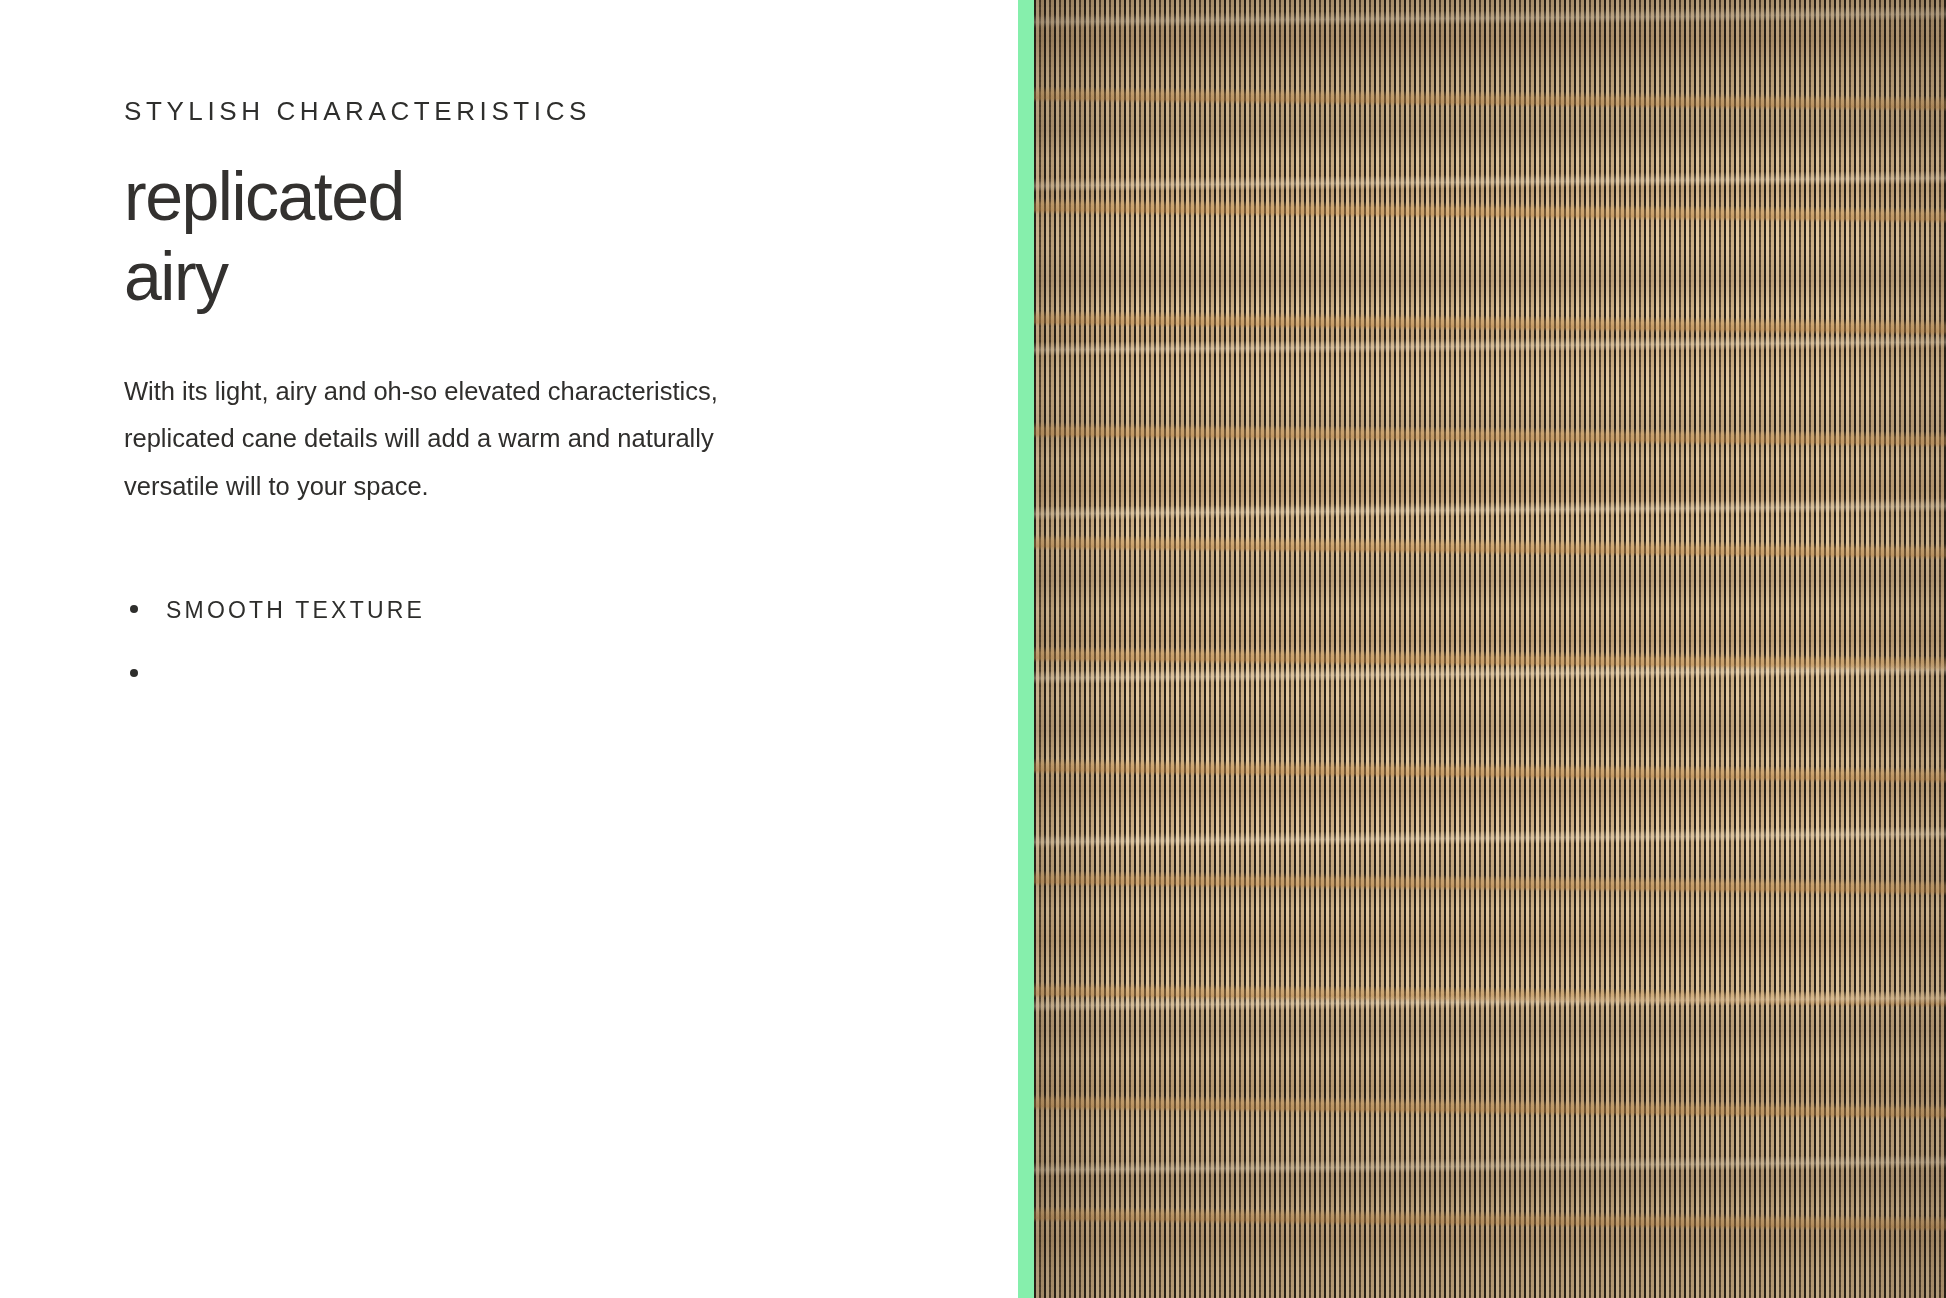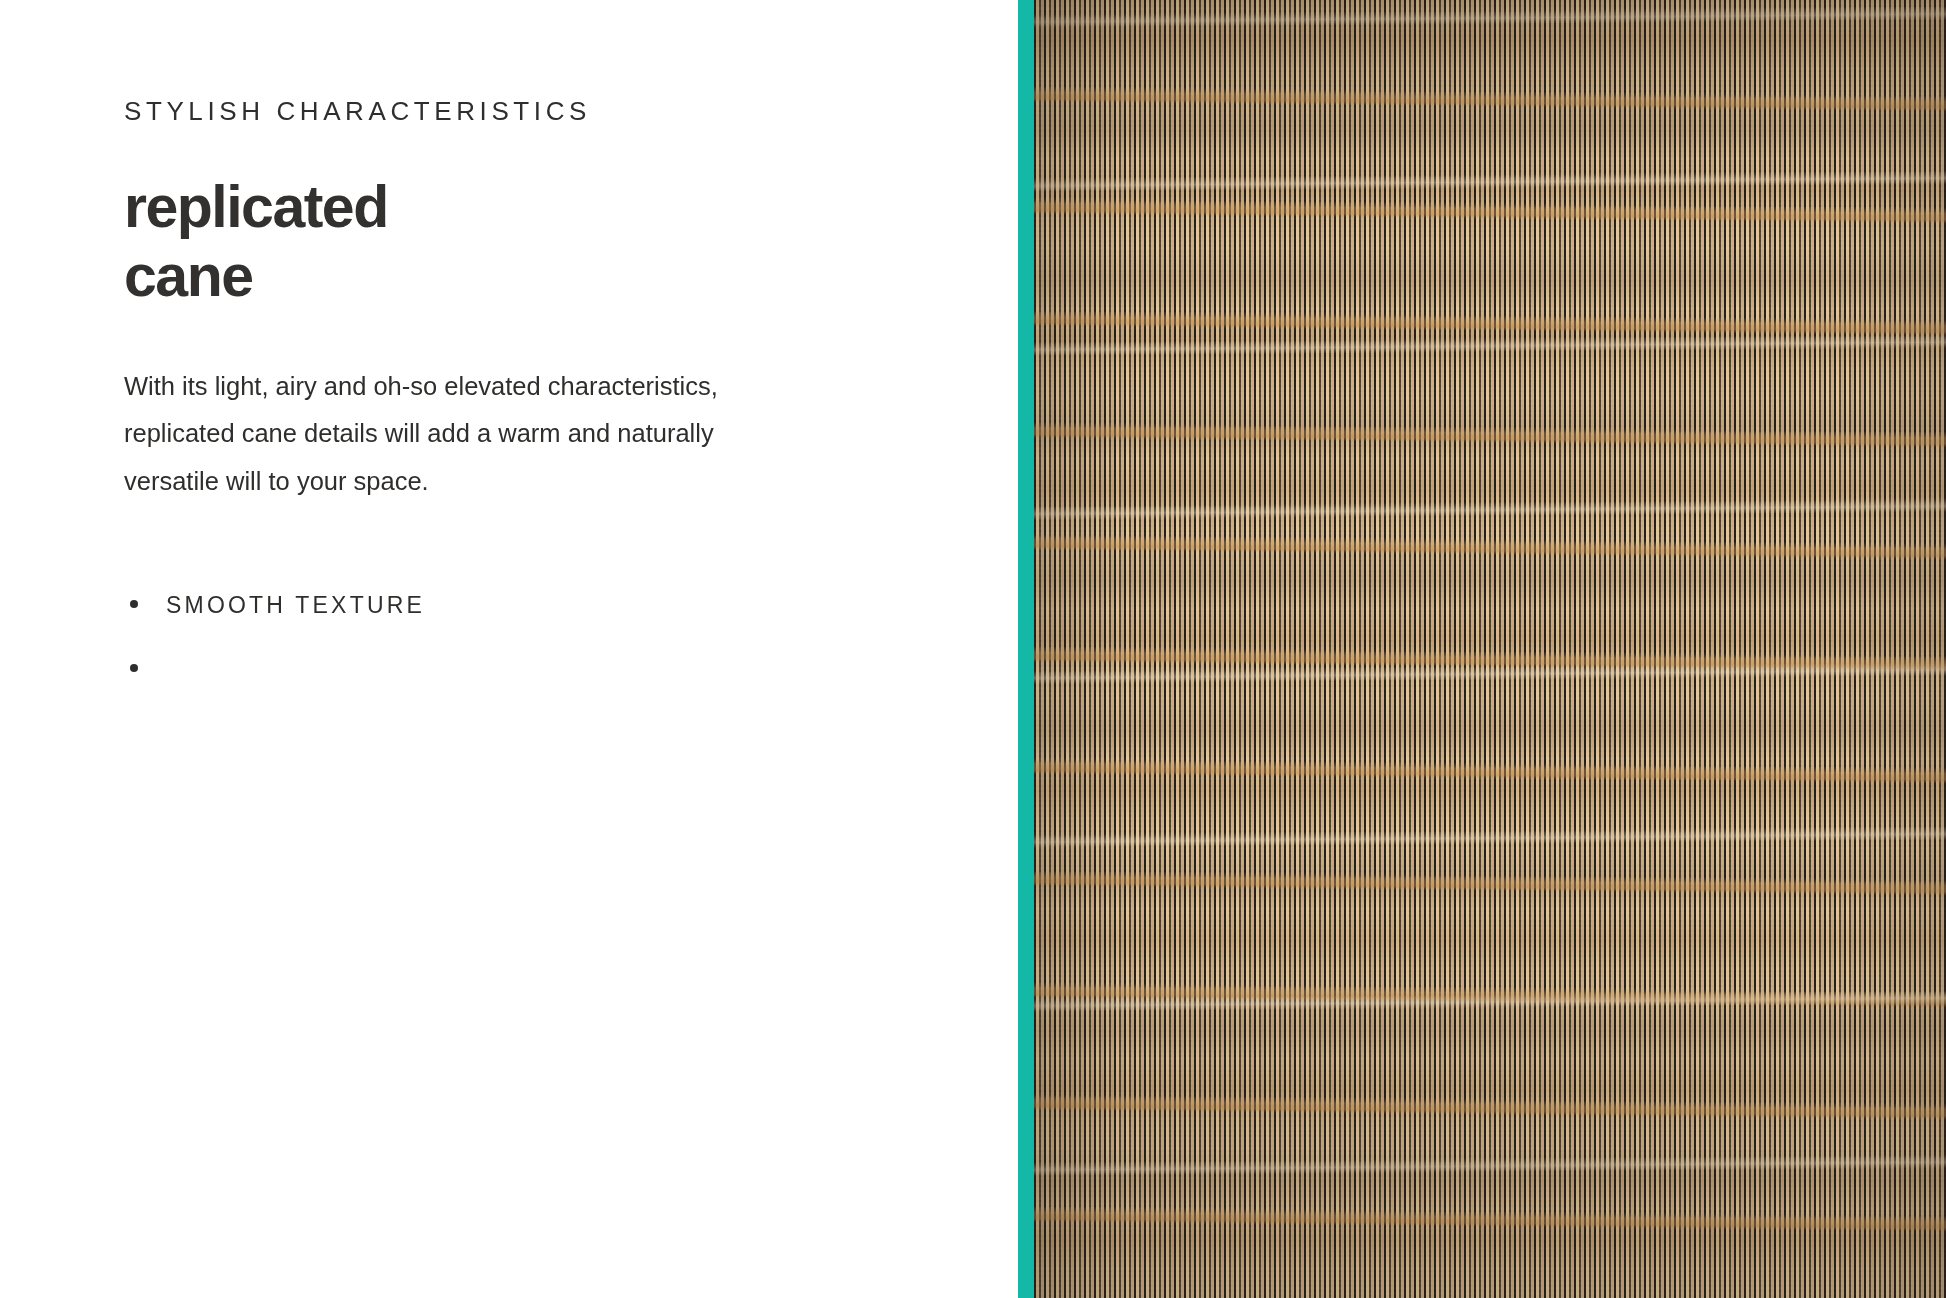--- a/index.html
+++ b/index.html
@@ -8,21 +8,21 @@
     height: 1298px;
     background: #ffffff;
     font-family: "Liberation Sans", sans-serif;
     overflow: hidden;
   }
   .page {
     position: relative;
     width: 1946px;
     height: 1298px;
     display: flex;
-    background: #14b8a6;
+    background: #86efac;
     gap: 16px;
   }
 
   
   .text-panel {
     width: 1018px;
     height: 100%;
     position: relative;
     background: #ffffff;
     flex: 0 0 1018px;
@@ -35,24 +35,24 @@
   }
   .eyebrow {
     font-size: 26px;
     letter-spacing: 4.6px;
     color: #2e2e2c;
     font-weight: 400;
     line-height: 1.2;
     text-transform: uppercase;
   }
   .headline {
-    margin-top: 46px;
-    font-size: 59px;
+    margin-top: 30px;
+    font-size: 68px;
     line-height: 1.17;
-    font-weight: 700;
+    font-weight: 400;
     color: #33312f;
     letter-spacing: -1.5px;
     max-width: 620px;
   }
   .headline .line { display: block; }
   .body-copy {
     margin-top: 52px;
     font-size: 25.5px;
     line-height: 1.85;
     color: #2f2e2c;
@@ -166,21 +166,21 @@
 
 <div class="page">
 
   <section class="text-panel">
     <div class="content">
 
       <div class="eyebrow">STYLISH CHARACTERISTICS</div>
 
       <h1 class="headline">
         <span class="line">replicated</span>
-        <span class="line">cane</span>
+        <span class="line">airy</span>
       </h1>
 
       <p class="body-copy">With its light, airy and oh-so elevated characteristics, replicated cane details will add a warm and naturally versatile will to your space.</p>
 
       <ul class="bullets">
         <li>
           <span class="dot"></span>
           <span class="btext">
             <span>SMOOTH TEXTURE</span>
           </span>

